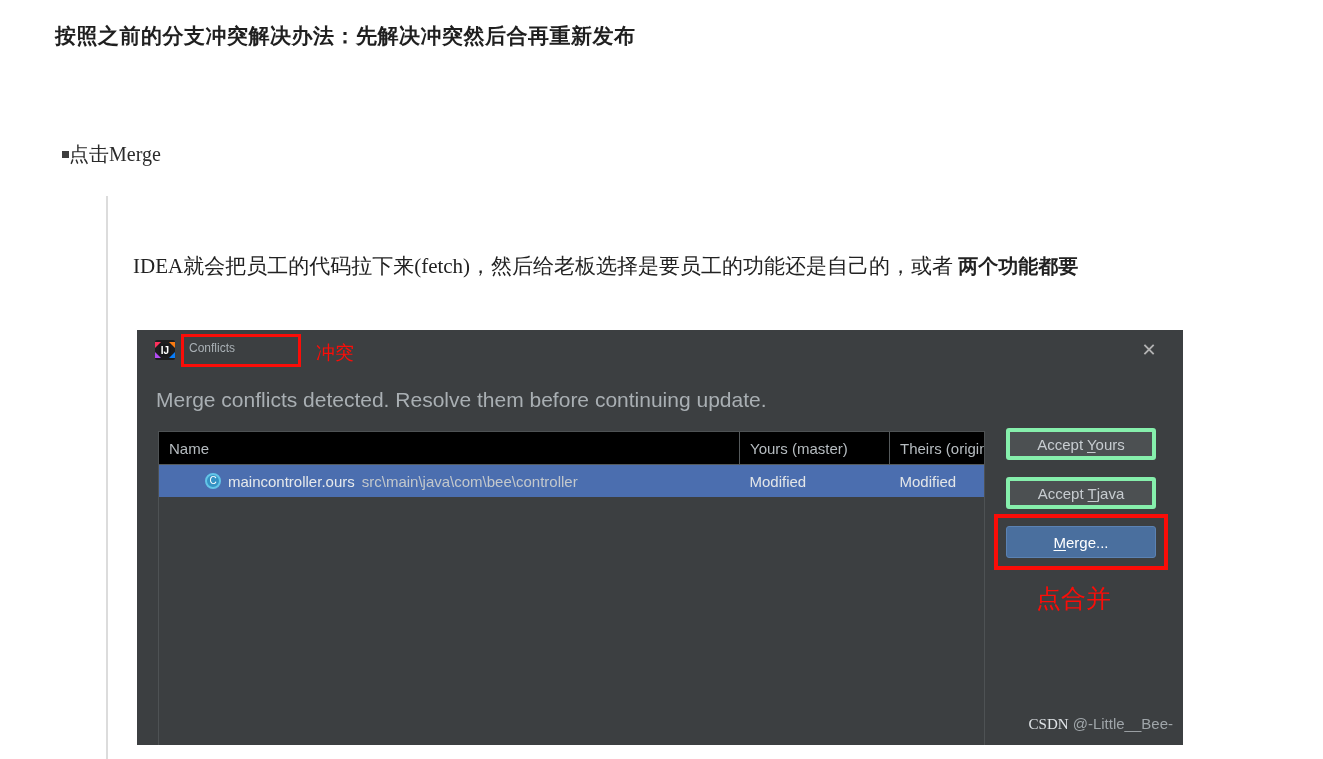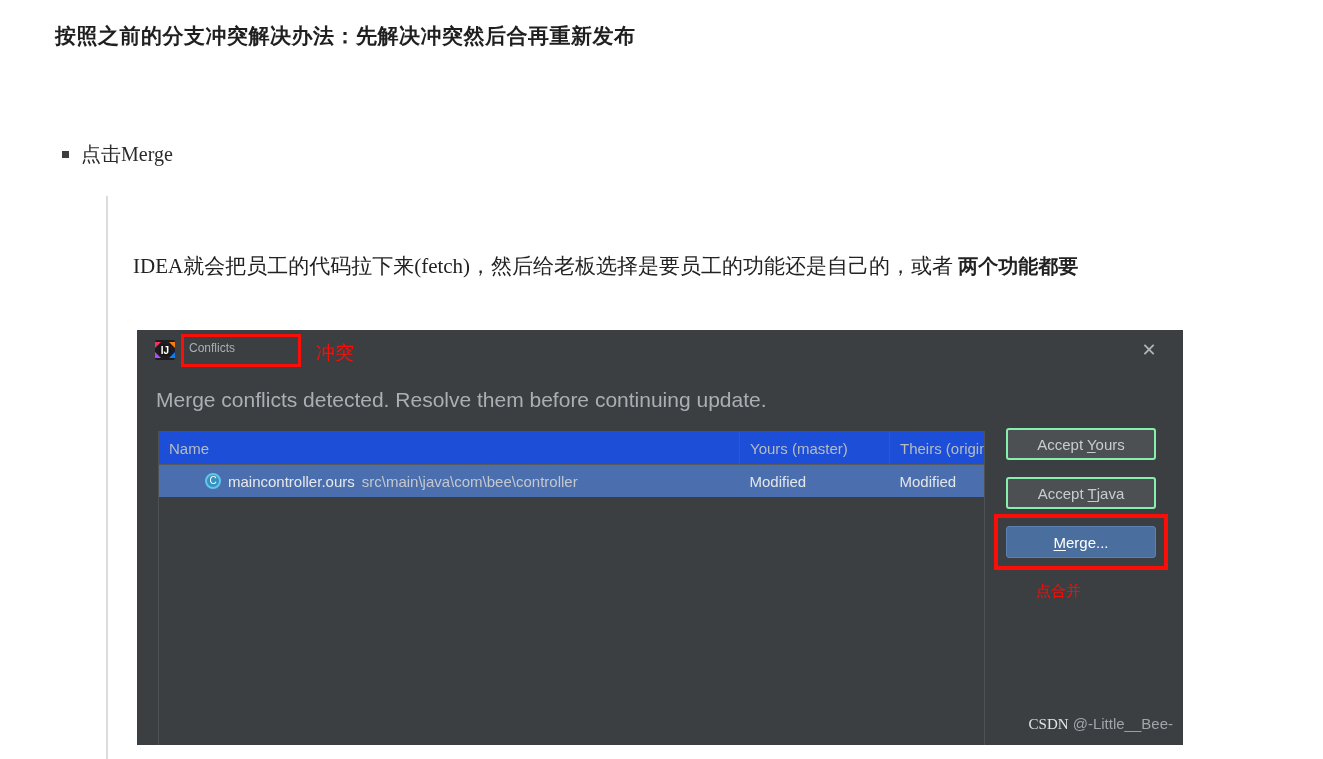--- a/index.html
+++ b/index.html
@@ -29,21 +29,20 @@
     white-space: nowrap;
     text-align: right;
   }
 
   .bullet-row {
     position: absolute;
     left: 62px;
     top: 141px;
     display: flex;
     align-items: center;
-    gap: 12px;
   }
   .bullet-marker {
     width: 7px;
     height: 7px;
     background: #3d3d3d;
     display: inline-block;
   }
   .bullet-label {
     font-size: 20px;
     color: #2b2b2b;
@@ -157,21 +156,21 @@
     border: 1px solid #4e5254;
     box-sizing: border-box;
     overflow: hidden;
   }
   .tbl {
     width: 100%;
     border-collapse: collapse;
     table-layout: fixed;
   }
   .tbl th {
-    background: #1d4ed8;
+    background: #000000;
     color: #b6bcc0;
     font-weight: normal;
     font-size: 15px;
     text-align: left;
     padding: 5px 10px;
     height: 22px;
     border-right: 1px solid #555a5c;
     border-bottom: 1px solid #555a5c;
     font-family: "Liberation Sans", sans-serif;
     white-space: nowrap;
@@ -214,21 +213,21 @@
     position: absolute;
     left: 869px;
     top: 98px;
     width: 150px;
   }
   .idea-btn {
     display: block;
     width: 150px;
     height: 32px;
     background: #4c5052;
-    border: 2px solid #86efac;
+    border: 4px solid #86efac;
     border-radius: 3px;
     color: #c7ccd0;
     font-size: 15px;
     font-family: "Liberation Sans", sans-serif;
     cursor: pointer;
     margin-bottom: 17px;
     box-sizing: border-box;
   }
   .idea-btn.primary {
     background: #4a6f9e;
@@ -247,21 +246,21 @@
     width: 174px;
     height: 56px;
     border: 4px solid #fb0d08;
     box-sizing: border-box;
     pointer-events: none;
   }
   .merge-annotation {
     position: absolute;
     left: 30px;
     top: 56px;
-    font-size: 15px;
+    font-size: 25px;
     color: #fb0d08;
     font-family: "Liberation Sans", sans-serif;
     white-space: nowrap;
   }
 
   .watermark {
     position: absolute;
     right: 10px;
     bottom: 12px;
     font-size: 15px;

